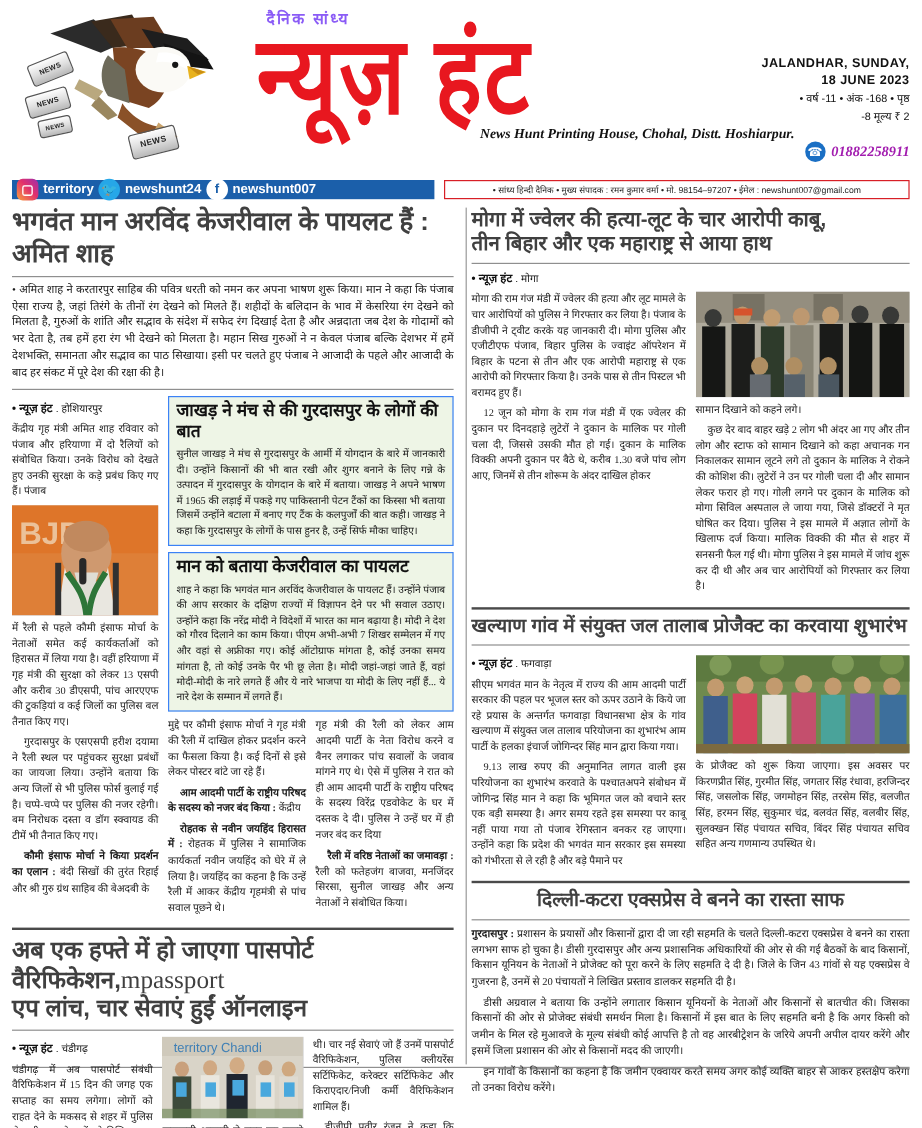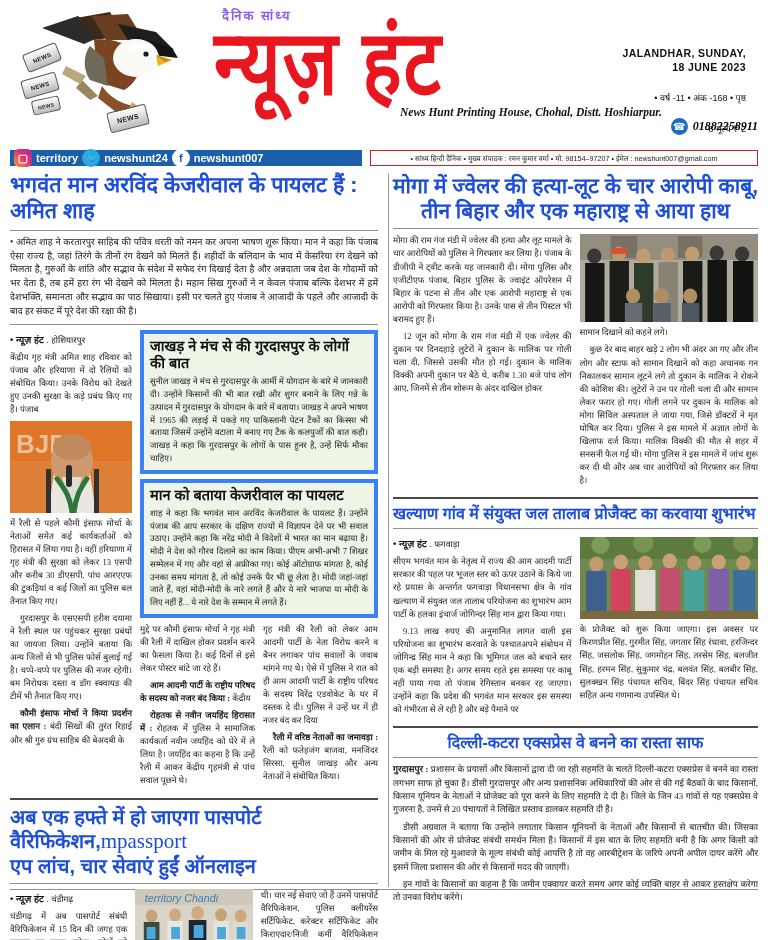--- a/index.html
+++ b/index.html
@@ -76,31 +76,31 @@
     color: #e8171f;
     letter-spacing: 2px;
     line-height: .96;
     margin: -4px 0 0 10px;
     white-space: nowrap;
     transform: scaleY(1.22);
     transform-origin: left top;
   }
   .masthead-right {
     position: absolute;
-    right: 12px; top: 46px;
+    right: 0; top: 46px;
     width: 168px;
     text-align: right;
     font-family: "Liberation Sans", sans-serif;
   }
   .edition-city {
     font-size: 10.5px; font-weight: 700; color: #111;
     letter-spacing: .4px; line-height: 1.35;
   }
   .edition-meta {
-    font-size: 9px; color: #111; line-height: 1.45; margin-top: 18px;
+    font-size: 9px; color: #111; line-height: 1.45; margin-top: 2px;
   }
   .press-line {
     position: absolute;
     right: 96px; top: 106px;
     font-family: "Liberation Serif", serif;
     font-style: italic;
     font-weight: 700;
     font-size: 11.5px;
     color: #111;
     white-space: nowrap;
@@ -110,21 +110,21 @@
     display: flex; align-items: center; gap: 5px;
   }
   .phone-icon {
     width: 17px; height: 17px; border-radius: 50%;
     background: #1a6fc4; color: #fff;
     display: flex; align-items: center; justify-content: center;
     font-size: 10px;
   }
   .phone-num {
     font-family: "Liberation Serif", serif;
-    font-style: italic; font-weight: 700; font-size: 12px; color: #000000;
+    font-style: italic; font-weight: 700; font-size: 12px; color: #a21caf;
   }
 
   
   .social-bar {
     height: 18px;
     display: flex;
     align-items: stretch;
     margin-top: 2px;
   }
   .social-left {
@@ -173,26 +173,26 @@
   .col-left   { width: 374px; flex: 0 0 374px; padding-right: 6px; box-sizing: border-box;}
   .vrule      { width: 1px; background: #9a9a9a; flex: 0 0 1px; margin: 0 4px;}
   .col-right  { flex: 1 1 auto; }
 
   .hrule { height: 1px; background: #8f8f8f; margin: 5px 0; }
   .hrule-thick { height: 2px; background: #4a4a4a; margin: 6px 0 5px; }
 
   h1.headline {
     font-family: "Liberation Sans", sans-serif;
     font-weight: 700;
-    color: #1d4ed8;
+    color: #404040;
     margin: 0 0 4px 0;
     line-height: 1.2;
   }
   .hl-lead { font-size: 21.5px; }
-  .hl-moga { font-size: 21px; text-align: center; }
+  .hl-moga { font-size: 17px; text-align: left; }
   .hl-pass { font-size: 20px; text-align: left; line-height: 1.22;}
   .hl-band { font-size: 16px; }
 
   .intro-dotted {
     font-size: 9.3px; line-height: 1.5; text-align: justify;
     color: #1b1b1b; margin: 2px 0 5px;
   }
 
   .byline {
     font-family: "Liberation Sans", sans-serif;
@@ -215,21 +215,21 @@
     background: #cfcfcf;
     position: relative;
     overflow: hidden;
     margin: 3px 0 4px;
     border: 0;
   }
 
   
   .greenbox {
     background: #eef5e6;
-    border: 4px solid #3b82f6;
+    border: 1px solid #3b82f6;
     padding: 4px 6px 5px;
     margin-bottom: 5px;
   }
   .greenbox h2 {
     font-family: "Liberation Sans", sans-serif;
     font-size: 14.5px; font-weight: 700; margin: 0 0 3px; color:#111;
     line-height: 1.18;
   }
   .greenbox p { font-size: 8.5px; line-height: 1.5; text-align: justify; margin:0; }
 
@@ -391,21 +391,21 @@
         <div class="fc">
           <div class="byline">
             <span>• न्यूज़ हंट</span>
             <span class="place">. चंडीगढ़</span>
           </div>
           <p class="body noind">चंडीगढ़ में अब पासपोर्ट संबंधी वैरिफिकेशन में 15 दिन की जगह एक सप्ताह का समय लगेगा। लोगों को राहत देने के मकसद से शहर में पुलिस से जुड़ी कुछ सेवाओं को डिजिटलाइज किया गया है। इसमें अहम पासपोर्ट वैरिफिकेशन से जुड़ी सेवा है। प्रशासक बनवारीलाल पुरोहित ने सेक्टर- 9 स्थित यूटी सचिवालय में इन सेवाओं का उद्घाटन किया।</p>
 
         </div>
 
         <div class="fc">
-          <div class="photo" style="height:68px;margin-top:0;font-style:italic;">
+          <div class="photo" style="height:68px;margin-top:0;">
             <svg viewBox="0 0 120 68" preserveAspectRatio="none" style="width:100%;height:100%;display:block">
               <rect width="120" height="68" fill="#d9d4c8"></rect>
               <rect x="0" y="0" width="120" height="16" fill="#cfc9bb"></rect>
               <text x="10" y="13" font-family="Liberation Sans" font-size="11" fill="#3f7fb5" font-weight="400">territory Chandi</text>
               <g fill="#2b3a55">
                 <ellipse cx="17" cy="27" rx="6" ry="6.5" fill="#c9a07c"></ellipse>
                   <rect x="9" y="33" width="16" height="35" fill="#3d4a3a"></rect>
                 <ellipse cx="41" cy="26" rx="6" ry="6.5" fill="#d0a882"></ellipse>
                   <rect x="33" y="32" width="16" height="36" fill="#e9e6de"></rect>
                 <ellipse cx="64" cy="24" rx="6.5" ry="7" fill="#d2ab84"></ellipse>
@@ -437,20 +437,24 @@
     <div class="vrule"></div>
 
     <div class="col-right">
 
       <h1 class="headline hl-moga">
         <span>मोगा में ज्वेलर की हत्या-लूट के चार आरोपी काबू,</span><br>
         <span>तीन बिहार और एक महाराष्ट्र से आया हाथ</span>
       </h1>
       <div class="hrule"></div>
 
+      <div class="byline">
+        <span>• न्यूज़ हंट</span>
+        <span class="place">. मोगा</span>
+      </div>
 
       <div class="flexcols">
         <div class="fc">
           <p class="body noind">मोगा की राम गंज मंडी में ज्वेलर की हत्या और लूट मामले के चार आरोपियों को पुलिस ने गिरफ्तार कर लिया है। पंजाब के डीजीपी ने ट्वीट करके यह जानकारी दी। मोगा पुलिस और एजीटीएफ पंजाब, बिहार पुलिस के ज्वाइंट ऑपरेशन में बिहार के पटना से तीन और एक आरोपी महाराष्ट्र से एक आरोपी को गिरफ्तार किया है। उनके पास से तीन पिस्टल भी बरामद हुए हैं।</p>
           <p class="body">12 जून को मोगा के राम गंज मंडी में एक ज्वेलर की दुकान पर दिनदहाड़े लुटेरों ने दुकान के मालिक पर गोली चला दी, जिससे उसकी मौत हो गई। दुकान के मालिक विक्की अपनी दुकान पर बैठे थे, करीब 1.30 बजे पांच लोग आए, जिनमें से तीन शोरूम के अंदर दाखिल होकर</p>
         </div>
         <div class="fc">
           <div class="photo" style="height:88px;margin-top:0;">
             <svg viewBox="0 0 175 88" preserveAspectRatio="none" style="width:100%;height:100%;display:block">
               <rect width="175" height="88" fill="#b9b3a6"></rect>

